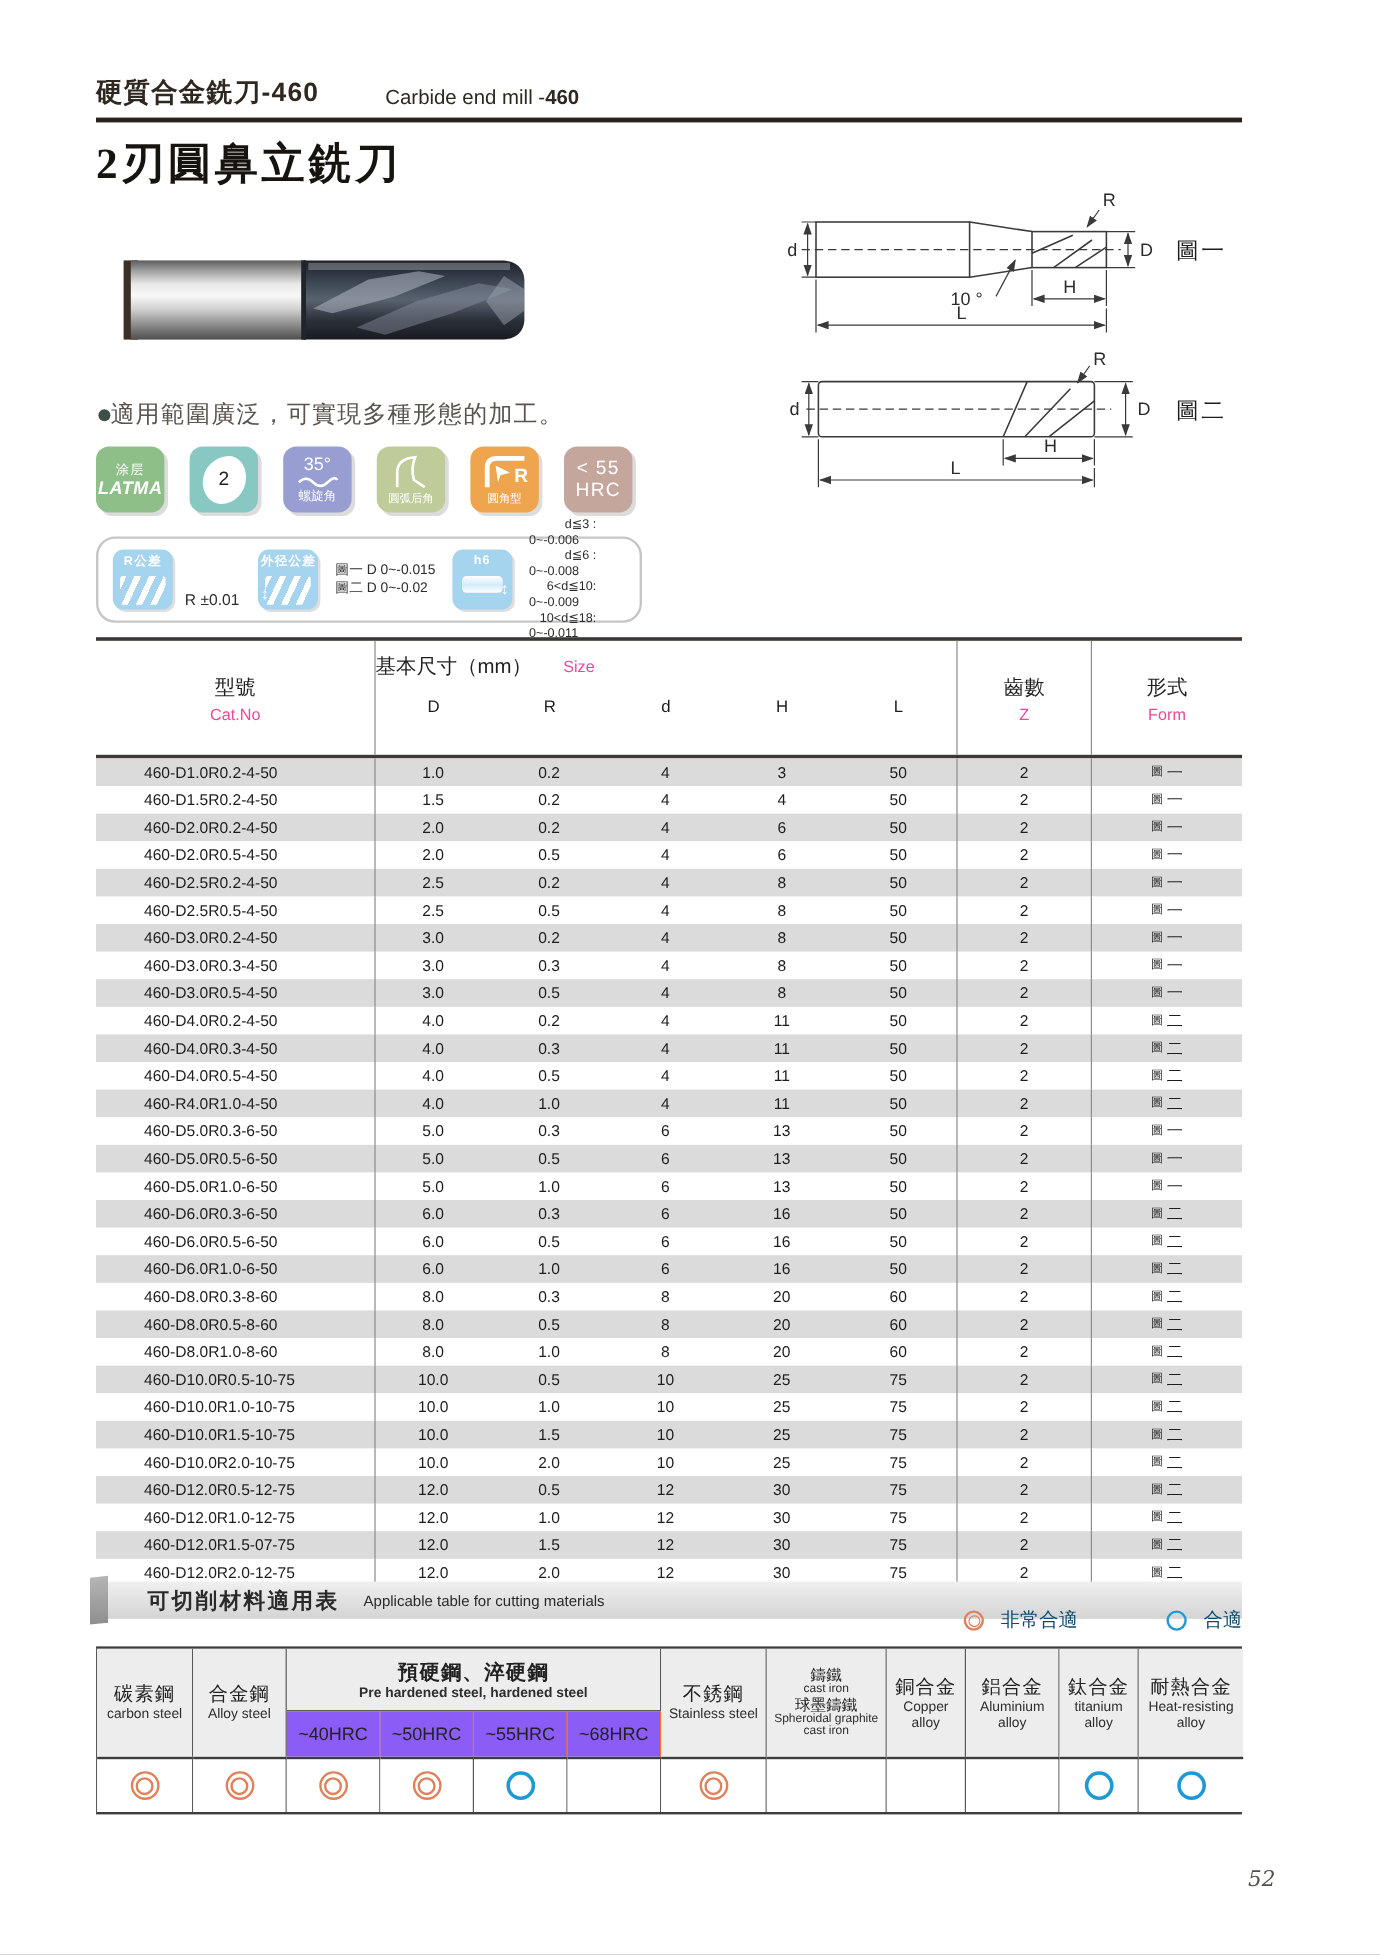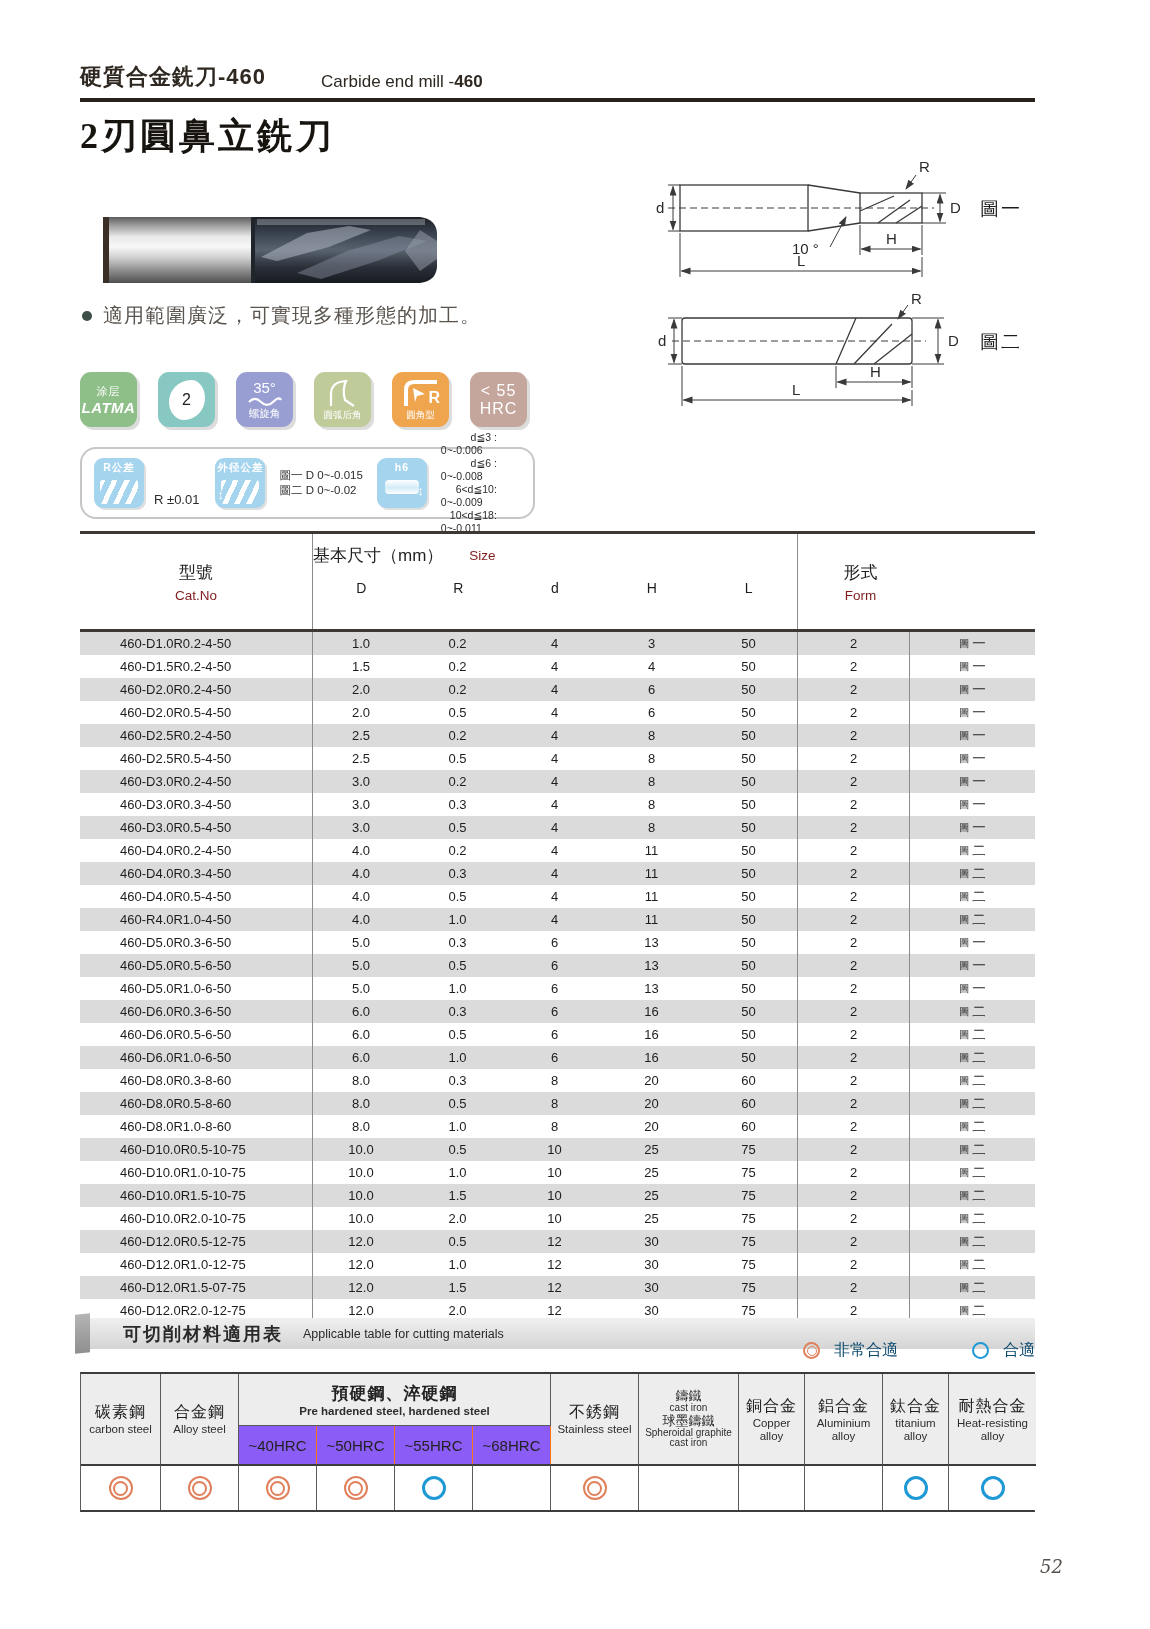--- a/index.html
+++ b/index.html
@@ -19,21 +19,21 @@
   .photo { position:absolute; left:95px; top:193px; }
 
   
   .diag { position:absolute; }
   .d1 { left:650px; top:155px; }
   .d2 { left:650px; top:292px; }
   .diag svg text { font-family:"Liberation Sans", sans-serif; font-size:15px; fill:#2b2b2b; }
   .diag svg text.figlbl { font-size:19px; fill:#1c1c1c; letter-spacing:2px; }
 
   
-  .bullet { position:absolute; left:82px; top:302px; display:flex; align-items:center; gap:11px; }
+  .bullet { position:absolute; left:82px; top:332px; display:flex; align-items:center; }
   .dot { width:10px; height:10px; border-radius:50%; background:#3d4f46; }
   .bullet span.t { font-size:20px; color:#5a544e; letter-spacing:1px; }
 
   
   .badges { position:absolute; left:80px; top:372px; display:flex; gap:21px; }
   .badge { position:relative; width:57px; height:55px; border-radius:11px; box-shadow:3px 3px 0 #dcdcdc;
            color:#fff; display:flex; flex-direction:column; align-items:center; justify-content:center; overflow:hidden; }
   .b-top.sm { font-size:11px; letter-spacing:1px; }
   .b-main.italic { font-size:15px; font-weight:bold; font-style:italic; letter-spacing:0.5px; }
   .leaf { width:36px; height:40px; background:#fff; border-radius:62% 38% 58% 42% / 55% 45% 55% 45%;
@@ -64,21 +64,21 @@
   .h6-lines .rng { display:inline-block; width:56px; text-align:right; }
 
   
   .spec-table { position:absolute; left:80px; top:531px; width:955px; }
   .spec-head { display:flex; height:101px; border-top:3px solid #3e3834; border-bottom:3px solid #3e3834; }
   .shc { display:flex; flex-direction:column; align-items:center; justify-content:center; gap:4px; }
   .sh-cat { width:232px; }
   .sh-size { width:485px; border-left:1px solid #8c8c8c; display:flex; flex-direction:column; }
   .sh-size-title { height:43px; display:flex; align-items:center; justify-content:flex-start; gap:26px; }
   .zh1 { font-size:17px; color:#1f1f1f; }
-  .en1 { font-size:13.5px; color:#7f1d1d; }
+  .en1 { font-size:13.5px; color:#ec4899; }
   .sh-cols { height:33px; display:flex; }
   .sh-col { width:97px; text-align:center; font-size:14px; padding-top:3px; }
   .sh-z { width:112px; border-left:1px solid #8c8c8c; }
   .sh-form { width:126px; border-left:1px solid #8c8c8c; }
   .srow { display:flex; height:23px; font-size:13px; color:#1d1d1d; }
   .srow.alt { background:#dbdbdb; }
   .srow > div { height:23px; line-height:23px; }
   .sc0 { width:232px; padding-left:40px; }
   .sc1,.sc2,.sc3,.sc4,.sc5 { width:97px; text-align:center; }
   .sc1 { border-left:1px solid #8c8c8c; }
@@ -324,20 +324,24 @@
           <span class="en1">Size</span>
         </div>
         <div class="sh-cols">
           <div class="sh-col">D</div>
           <div class="sh-col">R</div>
           <div class="sh-col">d</div>
           <div class="sh-col">H</div>
           <div class="sh-col">L</div>
         </div>
       </div>
+      <div class="shc sh-z">
+        <span class="zh1">齒數</span>
+        <span class="en1">Z</span>
+      </div>
       <div class="shc sh-form">
         <span class="zh1">形式</span>
         <span class="en1">Form</span>
       </div>
     </div>
     <div class="spec-body" id="spec-rows">
         <div class="srow alt">
           <div class="sc0">460-D1.0R0.2-4-50</div>
           <div class="sc1">1.0</div>
           <div class="sc2">0.2</div>

